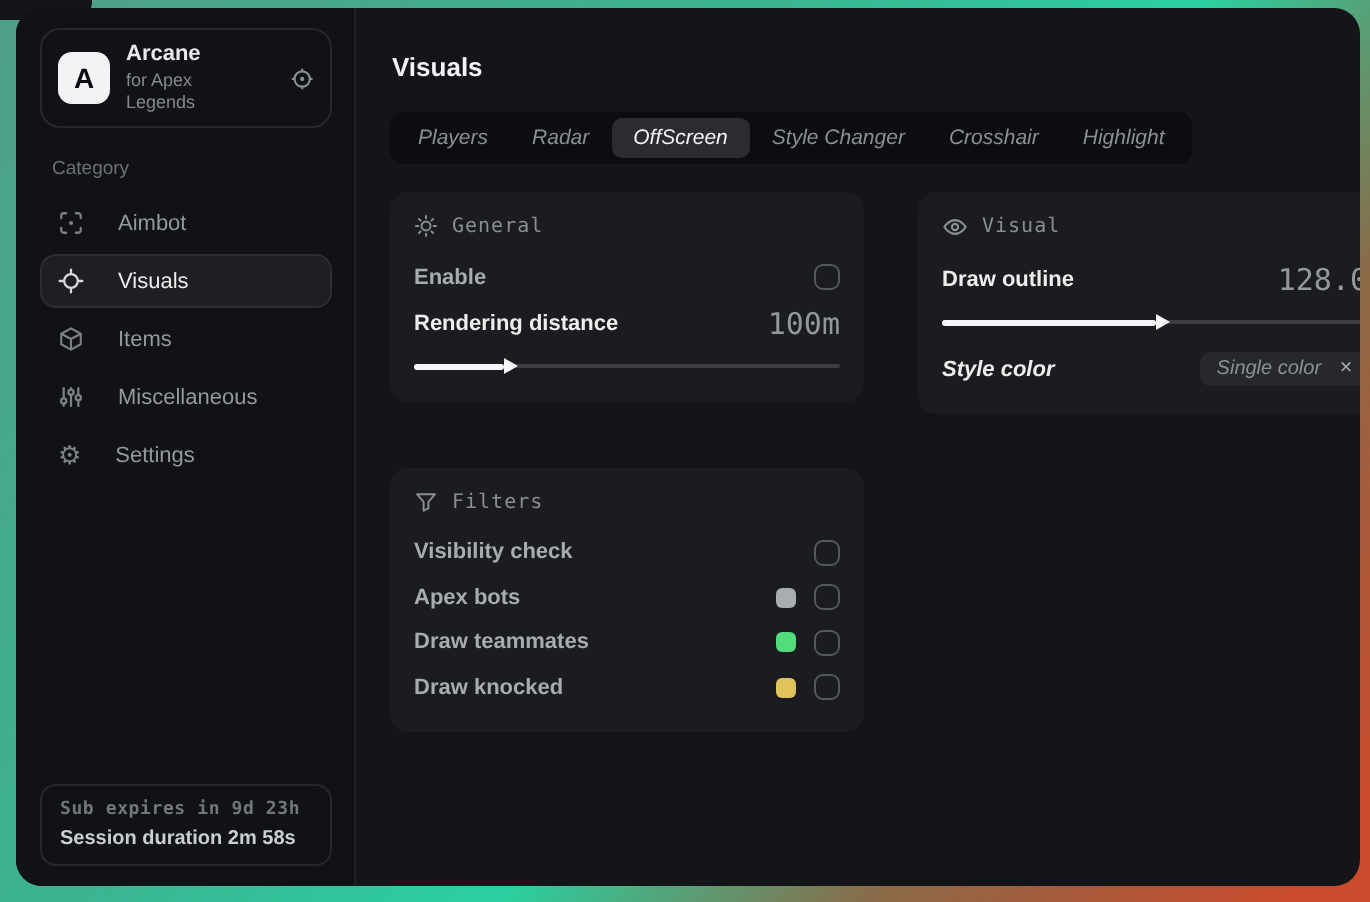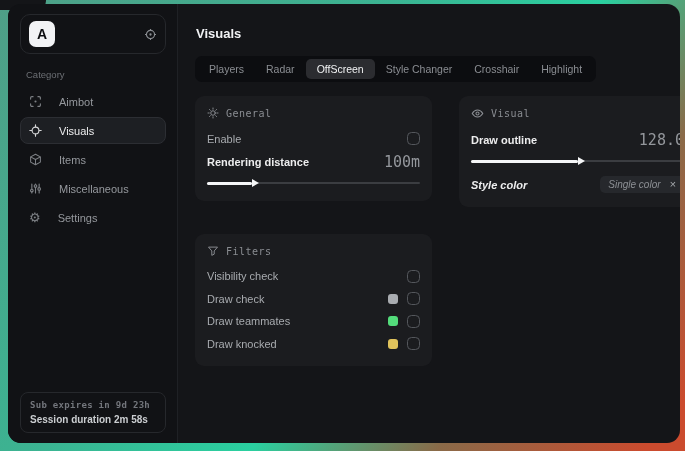--- a/index.html
+++ b/index.html
@@ -44,38 +44,38 @@
   .side-footer { margin-top:auto; border:1px solid #26282c; border-radius:8px;
     padding:7px 9px;font-weight:bold; }
   .side-footer .l1 { font-size:9px; color:#73767c; letter-spacing:0.3px; }
   .side-footer .l2 { font-size:10px; color:#cbced1; margin-top:4px; }
 
   
   .main { flex:1; padding:13px 17px; position:relative; }
   .page-title { font-size:13px; font-weight:bold; color:#f1f2f4; margin:9px 0 15px 1px; }
 
   .tabbar { display:inline-flex; align-items:center; background:#0c0d10;
-    border-radius:7px; padding:3px; }
+    border-radius:7px; padding:3px;font-style:italic; }
   .tab { padding:4px 11px; font-size:10.5px; color:#8b8e93; border-radius:5px;
     white-space:nowrap; cursor:default; }
   .tab.selected { background:#2b2c30; color:#f2f3f4; }
 
   .grid { display:grid; grid-template-columns:237px 237px; gap:27px;
     align-items:start; margin-top:14px; }
 
   .card { background:#1b1c1f; border-radius:9px; padding:9px 12px 12px; }
   .card-head { display:flex; align-items:center; gap:7px; color:#8a8d92;
     font-family:"DejaVu Sans Mono", monospace; font-size:10px;
     letter-spacing:0.5px; margin:2px 0 9px; }
   .card-head svg { color:#8a8d92; }
 
   .row { display:flex; align-items:center; justify-content:space-between;
     min-height:21px; font-size:11px; }
   .row + .row { margin-top:2px;text-align:right; }
-  .lbl-sec { color:#a8abaf; }
+  .lbl-sec { color:#a8abaf;font-weight:bold; }
   .lbl-pri { color:#ededee; font-weight:bold; }
   .val { font-family:"DejaVu Sans Mono", monospace; font-size:15px; color:#94979c; }
 
   .checkbox { width:13px; height:13px; border:1.5px solid #54575c;
     border-radius:4.5px; background:transparent; flex:0 0 13px; }
   .ctrl { display:flex; align-items:center; }
   .swatch { width:10px; height:10px; border-radius:3px; margin-right:9px; }
 
   .slider { position:relative; height:12px; margin-top:5px; }
   .slider .track { position:absolute; left:0; right:0; top:5px; height:2px;
@@ -97,20 +97,24 @@
 <body>
 
 <div class="corner-notch"></div>
 
 <div class="window">
 
   <div class="sidebar">
 
     <div class="side-header">
       <div class="logo-box">A</div>
+      <div>
+        <div class="app-name">Arcane</div>
+        <div class="app-sub">for Apex Legends</div>
+      </div>
       <div class="spacer"></div>
       <svg class="target-glyph" viewBox="0 0 16 16" fill="none" stroke="currentColor" stroke-width="1.4">
         <circle cx="8" cy="8" r="5"></circle>
           <circle cx="8" cy="8" r="1.4" fill="currentColor" stroke="none"></circle>
         <path d="M8 1.2v2M8 12.8v2M1.2 8h2M12.8 8h2"></path>
       </svg>
     </div>
 
     <div class="category">Category</div>
 
@@ -236,21 +240,21 @@
         </div>
 
         <div class="row">
           <span class="lbl-sec">Visibility check</span>
           <div class="ctrl">
             <div class="checkbox"></div>
           </div>
         </div>
 
         <div class="row">
-          <span class="lbl-sec">Draw check</span>
+          <span class="lbl-sec">Apex bots</span>
           <div class="ctrl">
             <div class="swatch" style="background: rgb(169, 172, 176);"></div>
             <div class="checkbox"></div>
           </div>
         </div>
 
         <div class="row">
           <span class="lbl-sec">Draw teammates</span>
           <div class="ctrl">
             <div class="swatch" style="background: rgb(83, 220, 123);"></div>

